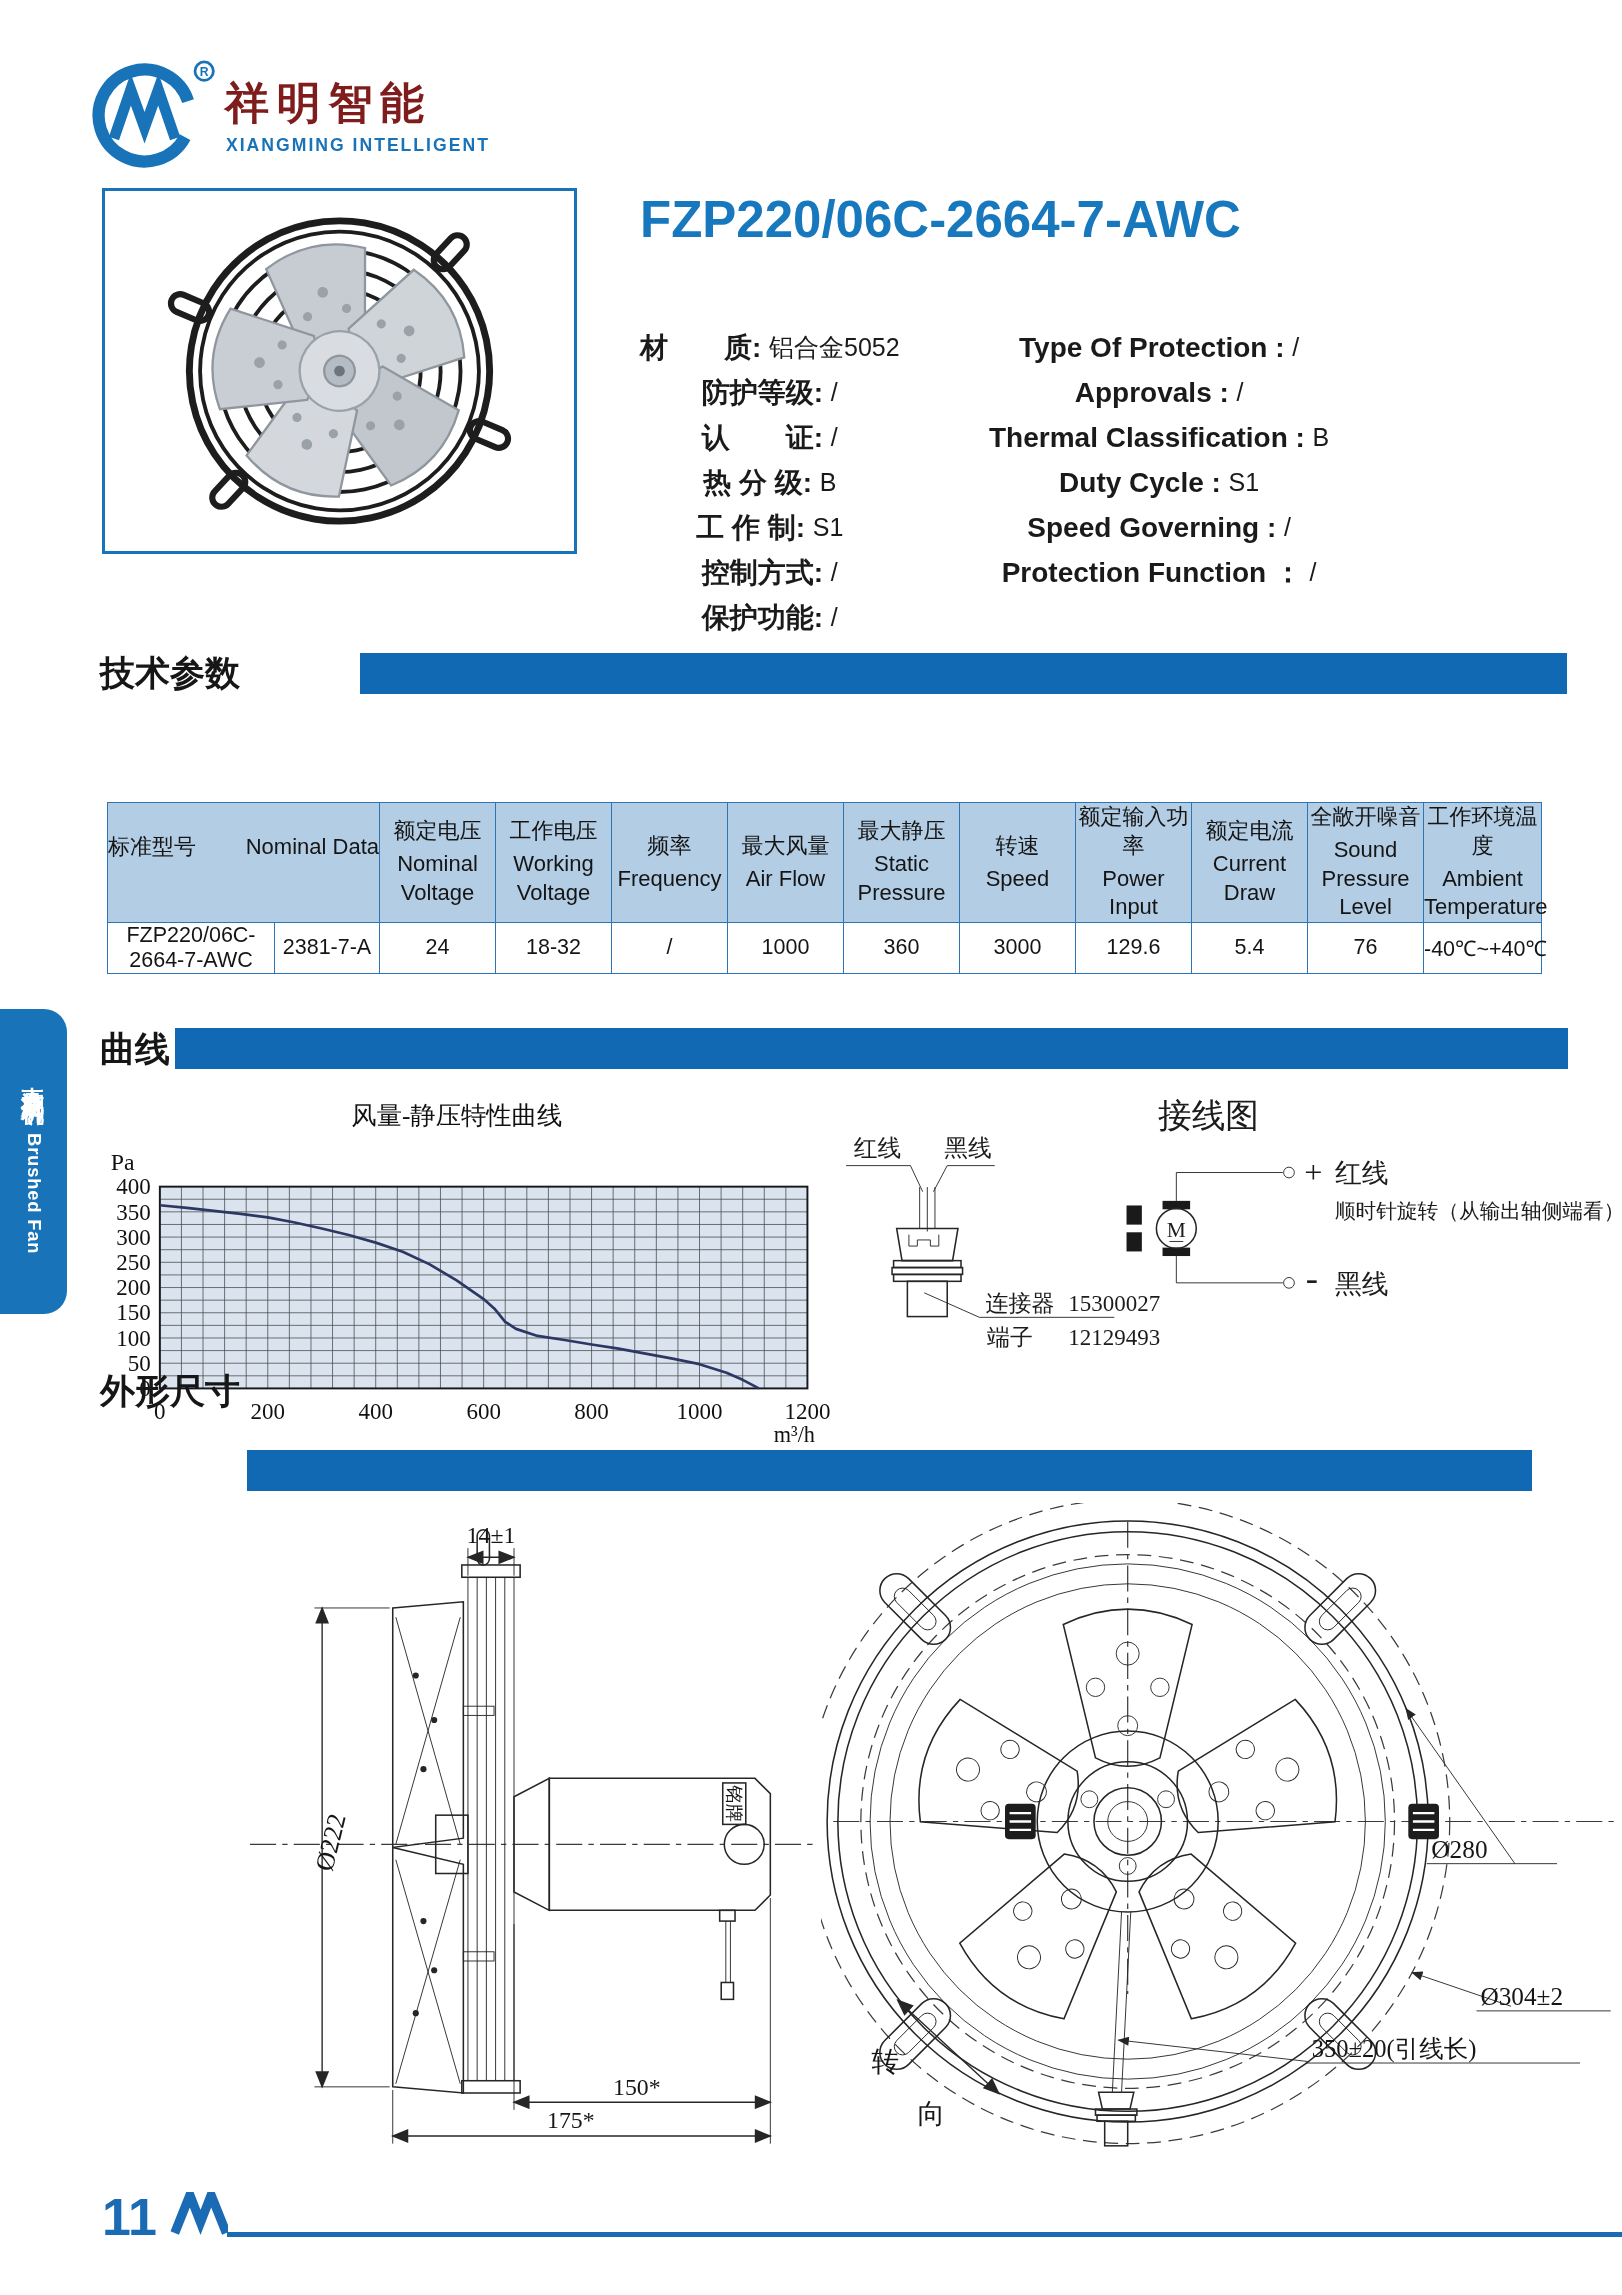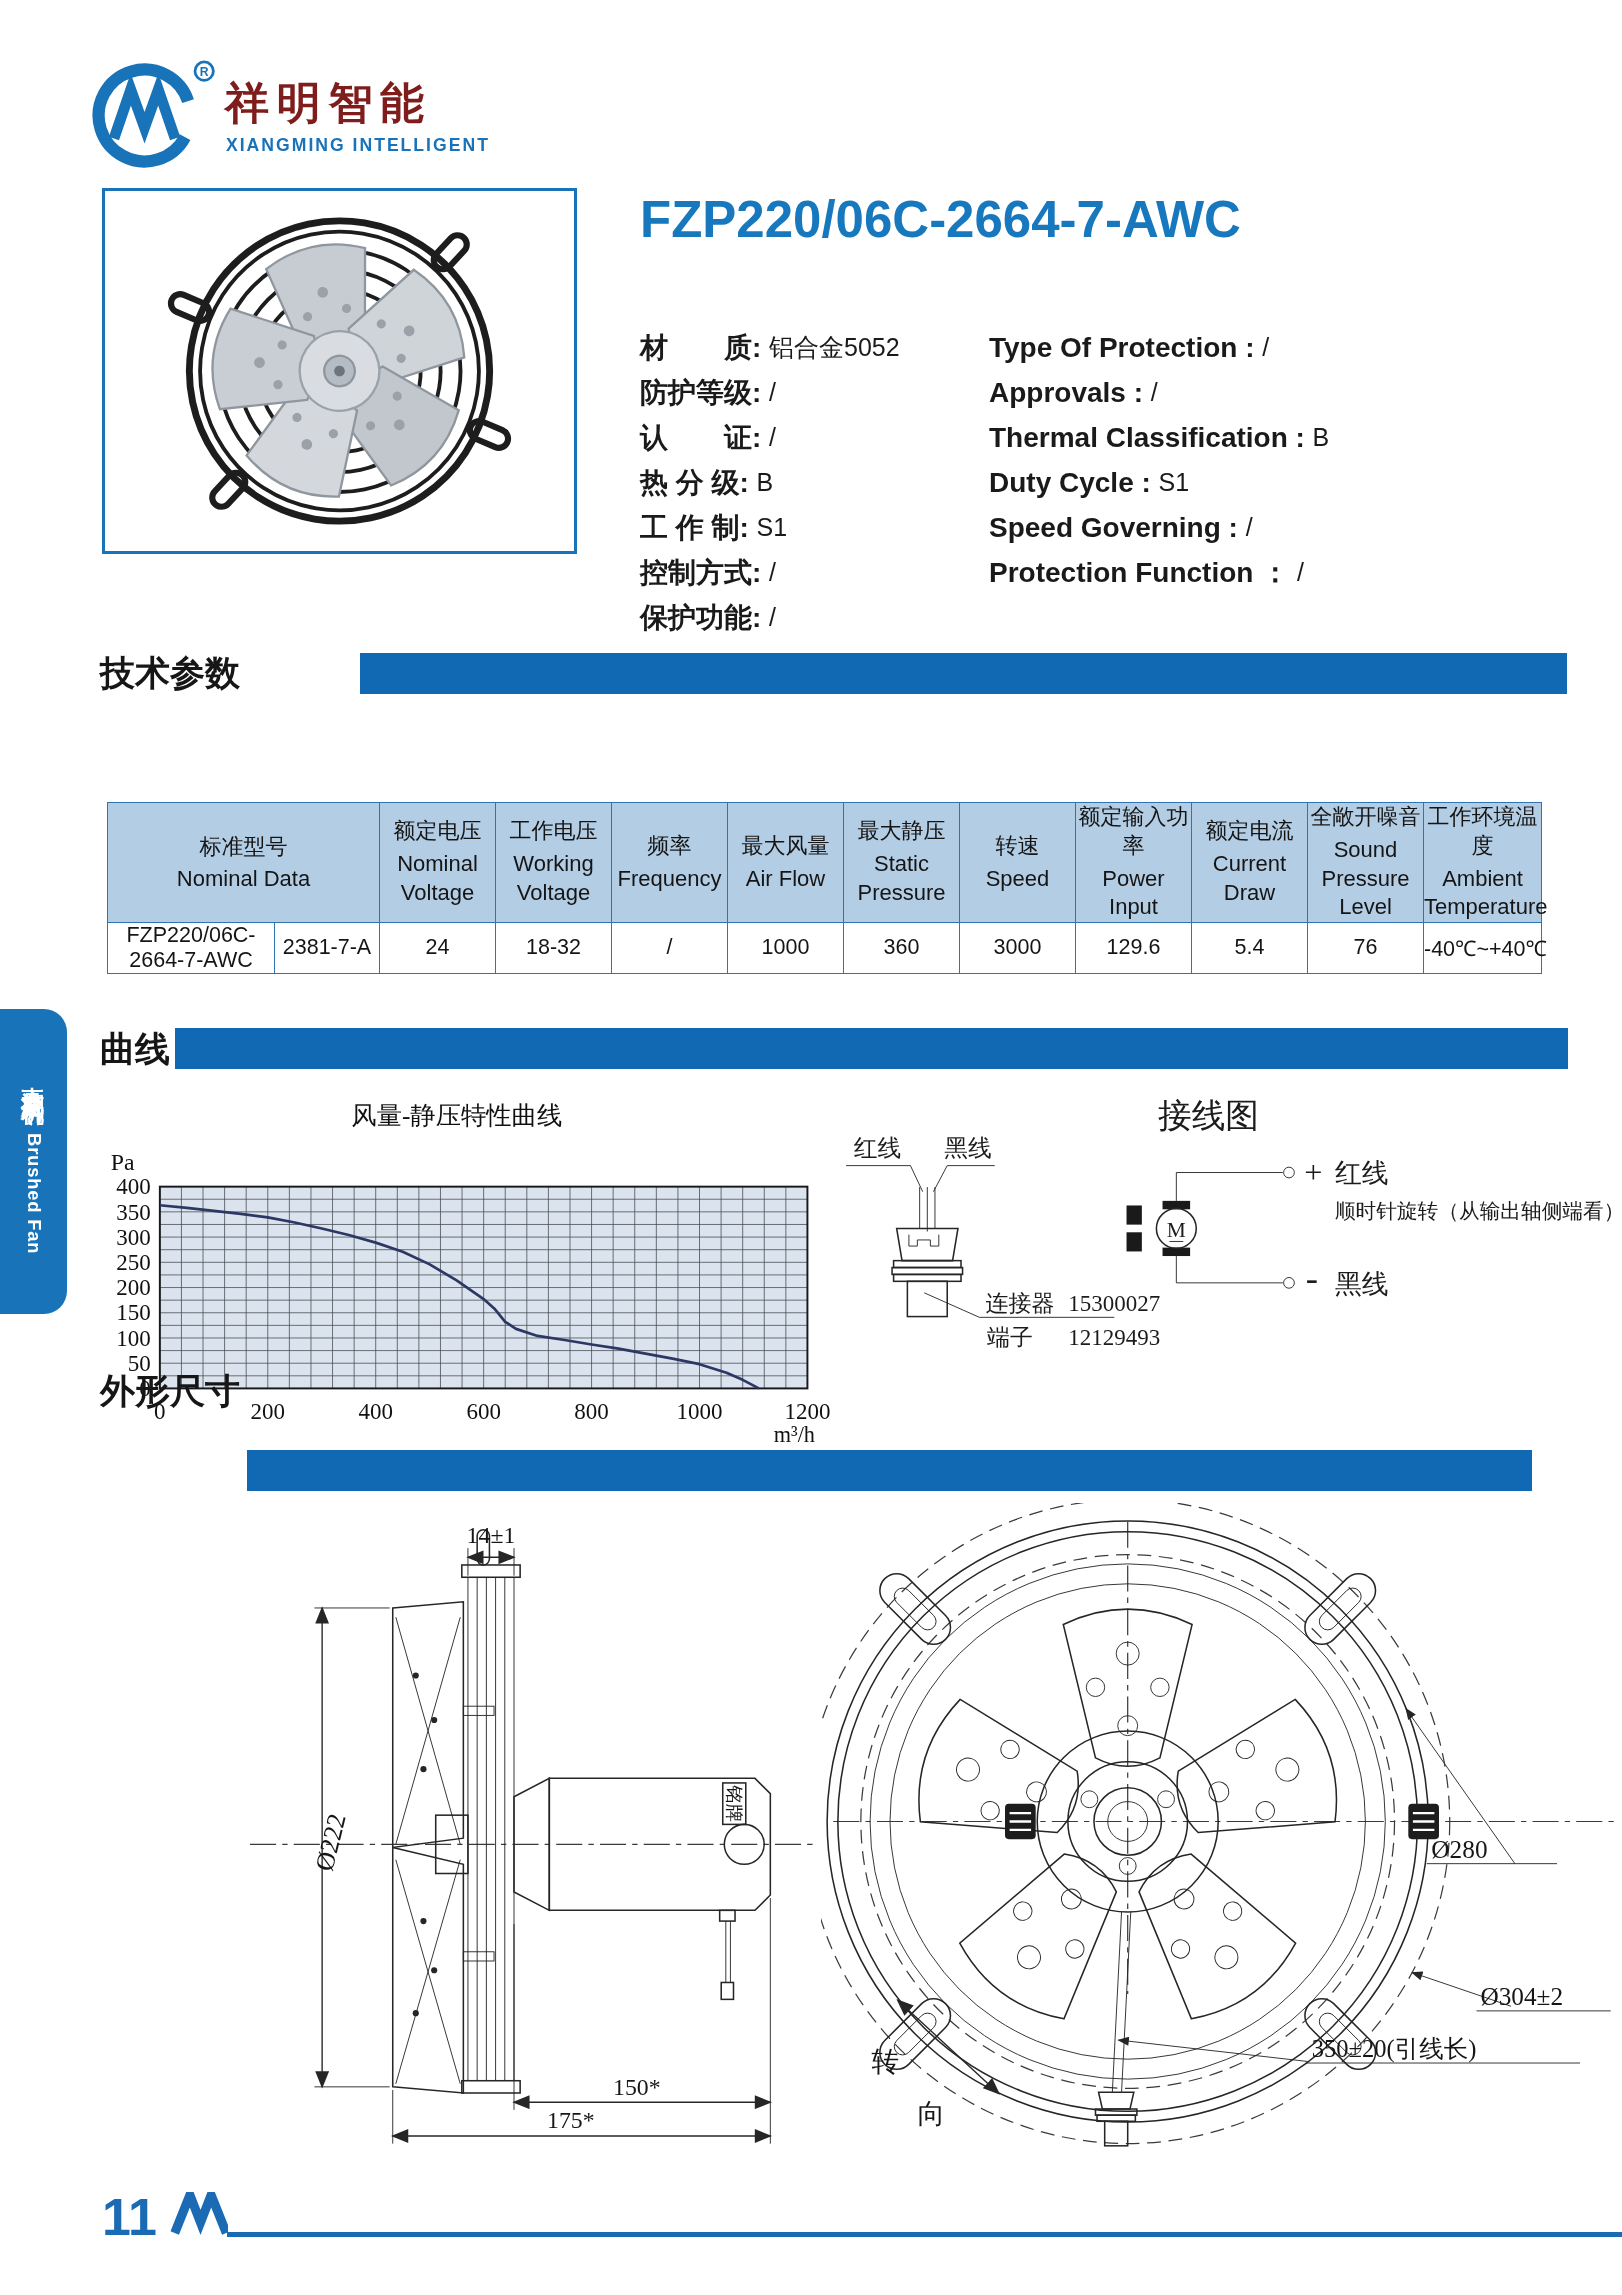--- a/index.html
+++ b/index.html
@@ -17,37 +17,37 @@
   
   .brand-cn{left:225px;top:74px;font-size:44px;font-weight:800;color:#7f1d1d;letter-spacing:7.7px;}
   .brand-en{left:226px;top:135px;font-size:17.6px;font-weight:700;color:#1873b9;letter-spacing:2px;}
 
   
   .photo-box{left:102px;top:188px;width:469px;height:360px;border:3.8px solid #1873b9;background:#fff;}
 
   
   .prod-title{left:640px;top:190px;font-size:51px;font-weight:800;color:#1778be;}
   .specs{top:325px;display:flex;flex-direction:column;}
-  .specs .row{height:45px;display:flex;align-items:center;white-space:nowrap;}
+  .specs .row{height:45px;display:flex;align-items:center;white-space:nowrap;justify-content:center;}
   .specs .lbl{font-size:28px;font-weight:800;color:#1a1a1a;}
   .specs .val{font-size:25px;font-weight:400;color:#1a1a1a;margin-left:7.7px;}
   .specs-cn{left:640px;}
   .specs-en{left:989px;}
 
   
   .sec-title{font-size:35px;font-weight:800;color:#161616;}
   .sec-bar{height:41px;background:#1169b4;}
 
   
   .spec-table{border-collapse:collapse;table-layout:fixed;width:1433px;}
   .spec-table th,.spec-table td{border:1.5px solid #2e75b6;text-align:center;vertical-align:middle;
         font-weight:400;color:#151515;padding:0;}
   .spec-table thead th{background:#b3cde4;height:77px;font-size:22px;line-height:1.3;}
   .hc{display:flex;flex-direction:column;justify-content:center;gap:4.6px;}
-  .hc-main{display:flex;flex-direction:column;justify-content:space-between;height:60px;padding:9.2px 0 7.7px;}
+  .hc-main{display:flex;flex-direction:row;justify-content:space-between;height:60px;padding:9.2px 0 7.7px;}
   .units-row td{height:48px;font-size:22px;background:#fff;}
   .data-row td{height:44px;font-size:21.5px;background:#fff;}
 
   
   .serif, .tick{font-family:"Liberation Serif","DejaVu Serif",serif;}
   svg text.tick{font-size:30px;fill:#111;}
   svg .ln{fill:none;stroke:#262626;stroke-width:2;}
   svg .lnthin{fill:none;stroke:#262626;stroke-width:1.2;}
   svg .cl{fill:none;stroke:#3a3a3a;stroke-width:1.6;stroke-dasharray:34 8 7 8;}
   svg .dc{fill:none;stroke:#3a3a3a;stroke-width:1.6;stroke-dasharray:18 10;}

